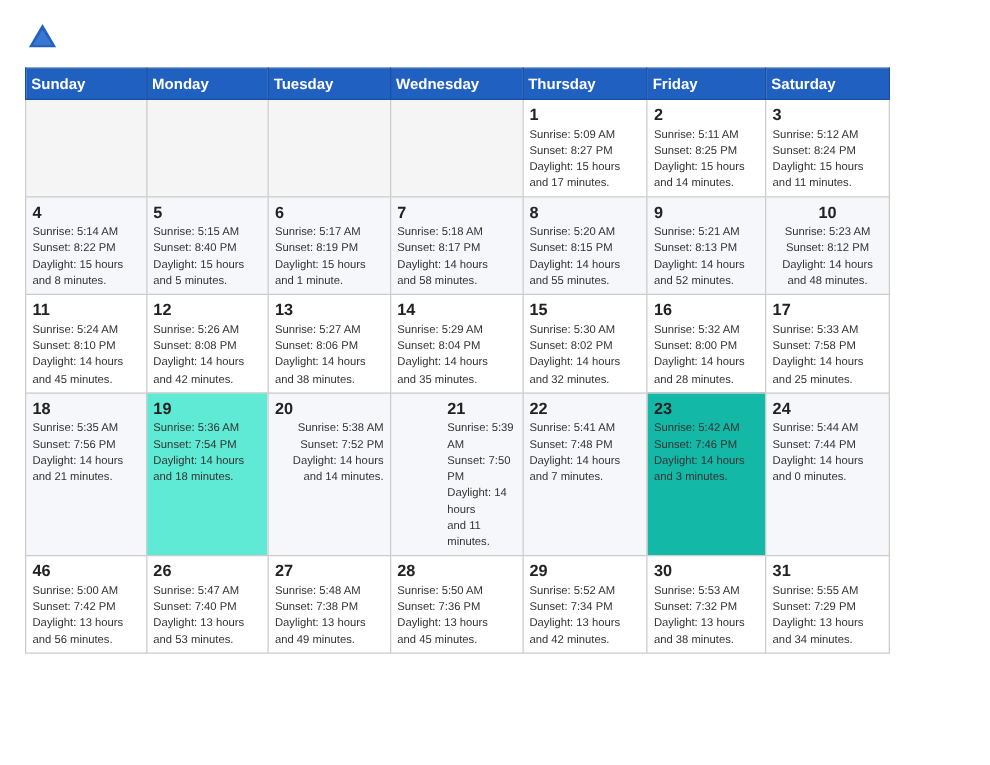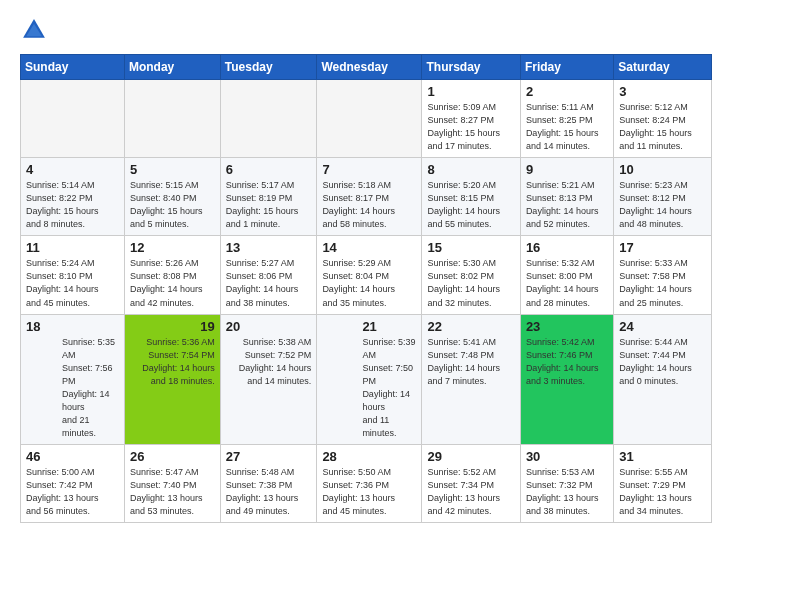--- a/index.html
+++ b/index.html
@@ -197,21 +197,21 @@
 Daylight: 14 hours
 and 55 minutes.</div>
           </td>
           <td style="background: rgb(245, 247, 250);">
             <span class="day-num">9</span>
             <div class="day-info" style="white-space: pre-line;">Sunrise: 5:21 AM
 Sunset: 8:13 PM
 Daylight: 14 hours
 and 52 minutes.</div>
           </td>
-          <td style="background: rgb(245, 247, 250);">
+          <td style="background: rgb(245, 247, 250); text-align: center;">
             <span class="day-num">10</span>
             <div class="day-info" style="white-space: pre-line;">Sunrise: 5:23 AM
 Sunset: 8:12 PM
 Daylight: 14 hours
 and 48 minutes.</div>
           </td>
         </tr>
         <tr>
           <td>
             <span class="day-num">11</span>
@@ -259,26 +259,26 @@
             <span class="day-num">17</span>
             <div class="day-info" style="white-space: pre-line;">Sunrise: 5:33 AM
 Sunset: 7:58 PM
 Daylight: 14 hours
 and 25 minutes.</div>
           </td>
         </tr>
         <tr>
           <td style="background: rgb(245, 247, 250);">
             <span class="day-num">18</span>
-            <div class="day-info" style="white-space: pre-line; margin-left: 36px;">Sunrise: 5:35 AM
+            <div class="day-info" style="white-space: pre-line;">Sunrise: 5:35 AM
 Sunset: 7:56 PM
 Daylight: 14 hours
 and 21 minutes.</div>
           </td>
-          <td style="background: #84cc16; text-align: right;">
+          <td style="background: #5eead4;">
             <span class="day-num">19</span>
             <div class="day-info" style="white-space: pre-line;">Sunrise: 5:36 AM
 Sunset: 7:54 PM
 Daylight: 14 hours
 and 18 minutes.</div>
           </td>
           <td style="background: rgb(245, 247, 250);">
             <span class="day-num">20</span>
             <div class="day-info" style="white-space: pre-line; text-align: right;">Sunrise: 5:38 AM
 Sunset: 7:52 PM
@@ -292,21 +292,21 @@
 Daylight: 14 hours
 and 11 minutes.</div>
           </td>
           <td style="background: rgb(245, 247, 250);">
             <span class="day-num">22</span>
             <div class="day-info" style="white-space: pre-line;">Sunrise: 5:41 AM
 Sunset: 7:48 PM
 Daylight: 14 hours
 and 7 minutes.</div>
           </td>
-          <td style="background: #22c55e;">
+          <td style="background: #14b8a6;">
             <span class="day-num">23</span>
             <div class="day-info" style="white-space: pre-line;">Sunrise: 5:42 AM
 Sunset: 7:46 PM
 Daylight: 14 hours
 and 3 minutes.</div>
           </td>
           <td style="background: rgb(245, 247, 250);">
             <span class="day-num">24</span>
             <div class="day-info" style="white-space: pre-line;">Sunrise: 5:44 AM
 Sunset: 7:44 PM

